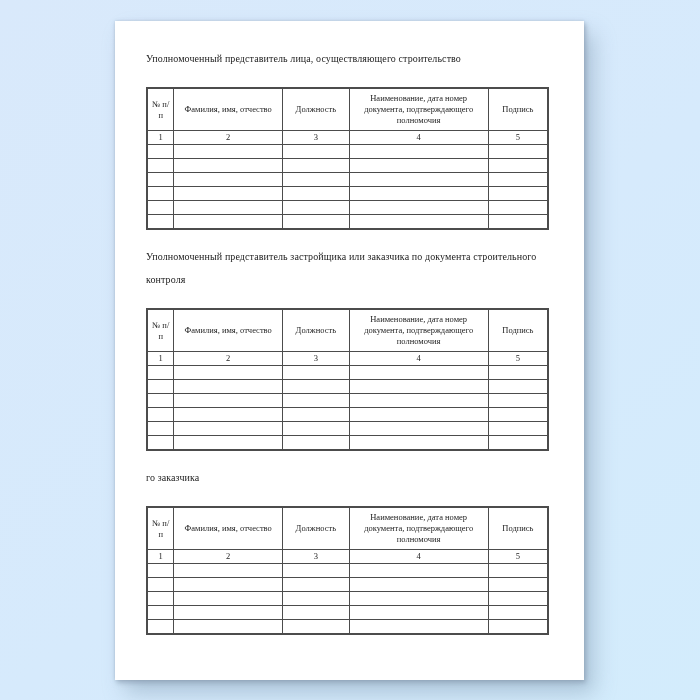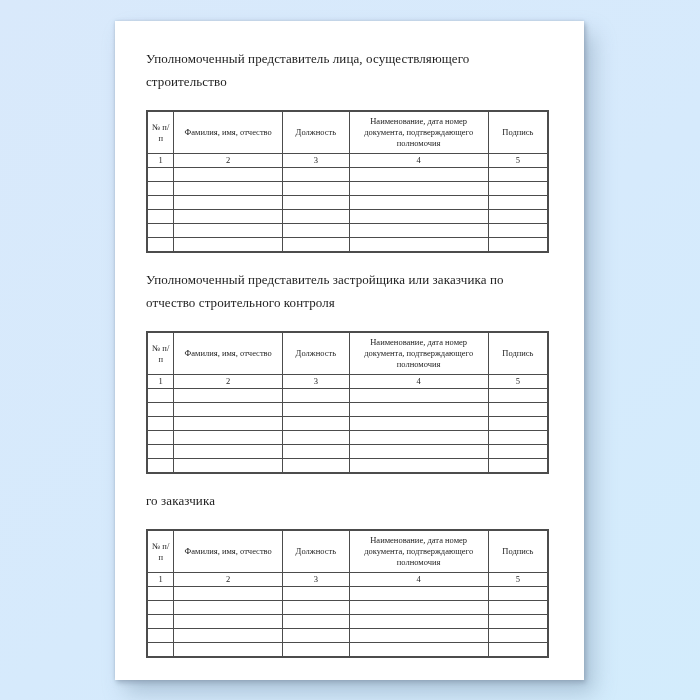--- a/index.html
+++ b/index.html
@@ -22,21 +22,21 @@
     height: 659px;
     box-sizing: border-box;
     background: var(--page-bg, #ffffff);
     padding: 26px 35px 0 31px;
     box-shadow: 2px 3px 5px rgba(130, 148, 168, 0.55),
                 10px 13px 20px rgba(125, 150, 175, 0.45),
                 0 0 3px rgba(130, 148, 168, 0.35);
   }
   .heading {
     margin: 0 12px 17px 0;
-    font-size: 13px;
+    font-size: 10px;
     line-height: 23px;
     color: var(--text-color, #1c1c1c);
     letter-spacing: 0.1px;
   }
   .heading .hline { display: block; }
   .heading .hline.justify {
     text-align: justify;
     text-align-last: justify;
   }
   table.reps {
@@ -148,21 +148,21 @@
             <td></td>
             <td></td>
             <td></td>
           </tr>
         </tbody>
     </table>
   </section>
 
   <section>
     <p class="heading">
-      <span class="hline">Уполномоченный представитель застройщика или заказчика по отчество строительного контроля</span>
+      <span class="hline">Уполномоченный представитель застройщика или заказчика по документа строительного контроля</span>
     </p>
     <table class="reps">
       <colgroup>
           <col class="c1">
           <col class="c2">
           <col class="c3">
           <col class="c4">
           <col class="c5">
         </colgroup>
       <thead>

